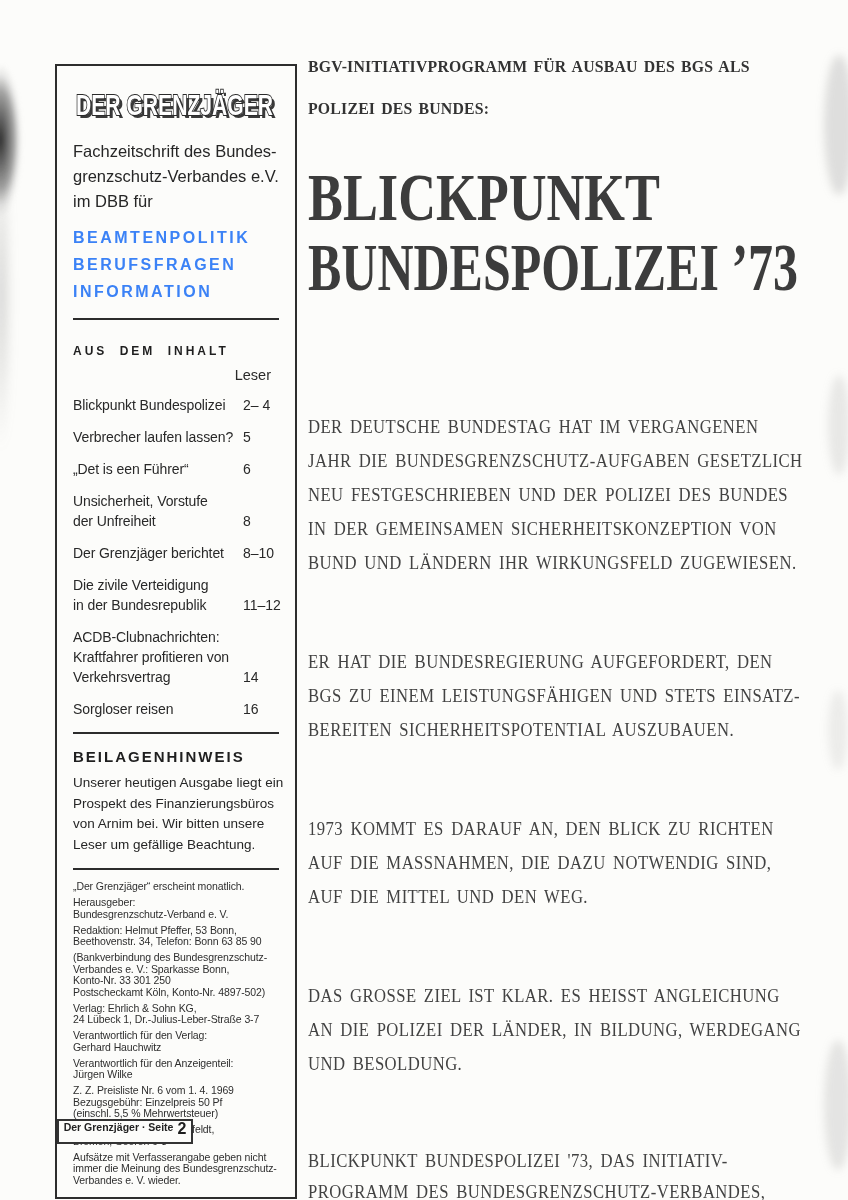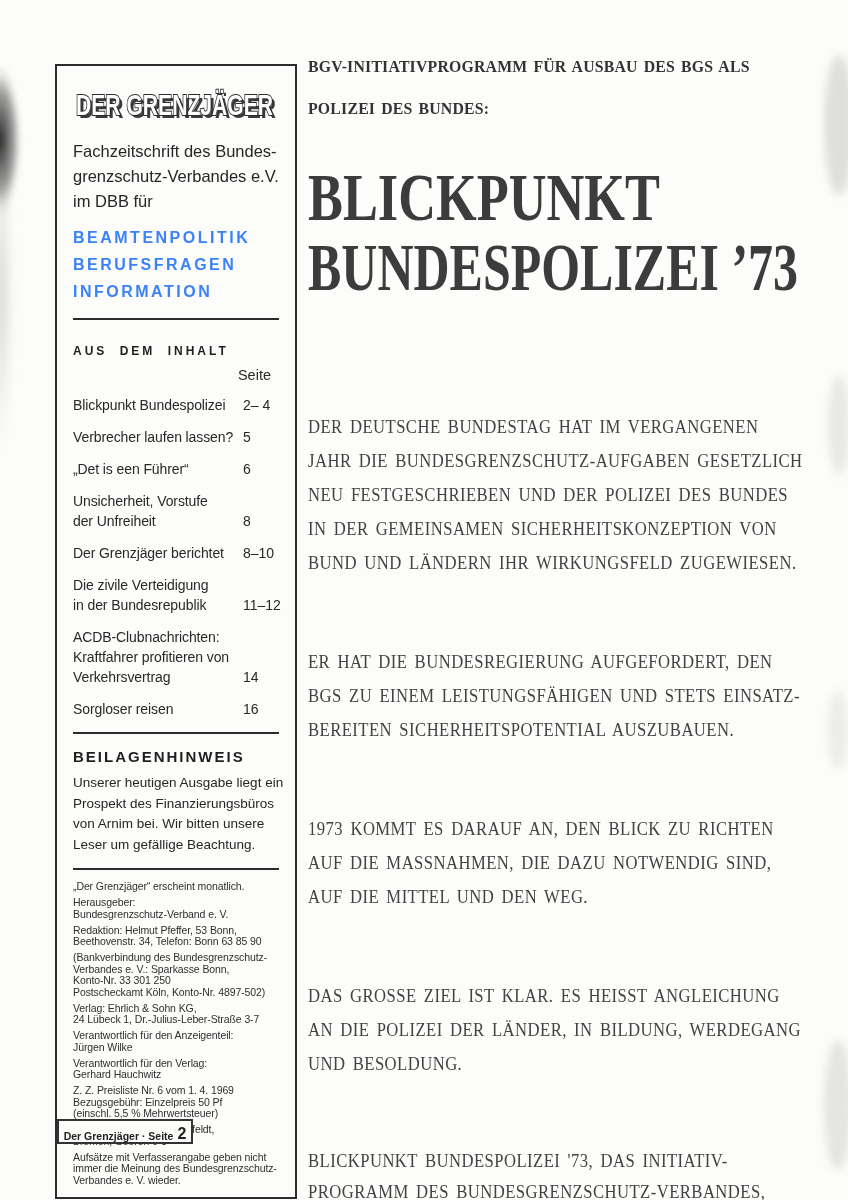--- a/index.html
+++ b/index.html
@@ -50,21 +50,21 @@
   .toc-page  { width:36px;  white-space:pre; }
   .insert-heading { margin-top:14px; font-weight:bold; font-size:15px; letter-spacing:2px; color:#1f1f1f; }
   .insert-body { margin-top:8px; font-size:13.5px; line-height:20.5px; white-space:pre; color:#262626; }
   .imprint { margin-top:11px; }
   .imprint-block { font-size:10.5px; line-height:11.5px; margin-bottom:4.5px;
                    white-space:pre; color:#2e2e2e; letter-spacing:-0.1px; }
 
   
   .page-box {
     position:absolute; left:57px; top:1119px; width:136px; height:25px;
-    border:2px solid #333; display:flex; align-items:flex-end; justify-content:center; gap:4px;
+    border:2px solid #333; display:flex; align-items:flex-start; justify-content:center; gap:4px;
     background:#fcfcfa;
   }
   .page-box-label { font-weight:bold; font-size:10.5px; color:#222; white-space:nowrap; }
   .page-box-num   { font-weight:bold; font-size:16px; color:#1d1d1d; line-height:1; }
 
   
   .kicker {
     position:absolute; left:308px; top:46px; width:560px;
     font-family:"Liberation Serif", serif; font-weight:bold; font-size:17px;
     line-height:42px; color:#333; letter-spacing:0.2px; word-spacing:2px;
@@ -102,21 +102,21 @@
     <div class="subtitle">Fachzeitschrift des Bundes-
 grenzschutz-Verbandes e.V.
 im DBB für</div>
     <div class="focus">BEAMTENPOLITIK
 BERUFSFRAGEN
 INFORMATION</div>
 
     <div class="divider"></div>
 
     <div class="toc-heading">AUS DEM INHALT</div>
-    <div class="toc-seite">Seite</div>
+    <div class="toc-seite">Leser</div>
 
     <div class="toc-rows">
       <div class="toc-row">
         <span class="toc-title">Blickpunkt Bundespolizei</span>
         <span class="toc-page">2– 4</span>
       </div>
       <div class="toc-row">
         <span class="toc-title">Verbrecher laufen lassen?</span>
         <span class="toc-page">5</span>
       </div>
@@ -165,24 +165,24 @@
       <div class="imprint-block">Herausgeber:
 Bundesgrenzschutz-Verband e. V.</div>
       <div class="imprint-block">Redaktion: Helmut Pfeffer, 53 Bonn,
 Beethovenstr. 34, Telefon: Bonn 63 85 90</div>
       <div class="imprint-block">(Bankverbindung des Bundesgrenzschutz-
 Verbandes e. V.: Sparkasse Bonn,
 Konto-Nr. 33 301 250
 Postscheckamt Köln, Konto-Nr. 4897-502)</div>
       <div class="imprint-block">Verlag: Ehrlich &amp; Sohn KG,
 24 Lübeck 1, Dr.-Julius-Leber-Straße 3-7</div>
+      <div class="imprint-block">Verantwortlich für den Verlag:
+Gerhard Hauchwitz</div>
       <div class="imprint-block">Verantwortlich für den Anzeigenteil:
 Jürgen Wilke</div>
-      <div class="imprint-block">Verantwortlich für den Verlag:
-Gerhard Hauchwitz</div>
       <div class="imprint-block">Z. Z. Preisliste Nr. 6 vom 1. 4. 1969
 Bezugsgebühr: Einzelpreis 50 Pf
 (einschl. 5,5 % Mehrwertsteuer)</div>
       <div class="imprint-block">Druck: Druckhaus Schmalfeldt,
 Bremen, Geeren 6-8</div>
       <div class="imprint-block">Aufsätze mit Verfasserangabe geben nicht
 immer die Meinung des Bundesgrenzschutz-
 Verbandes e. V. wieder.</div>
     </div>
   </div>

